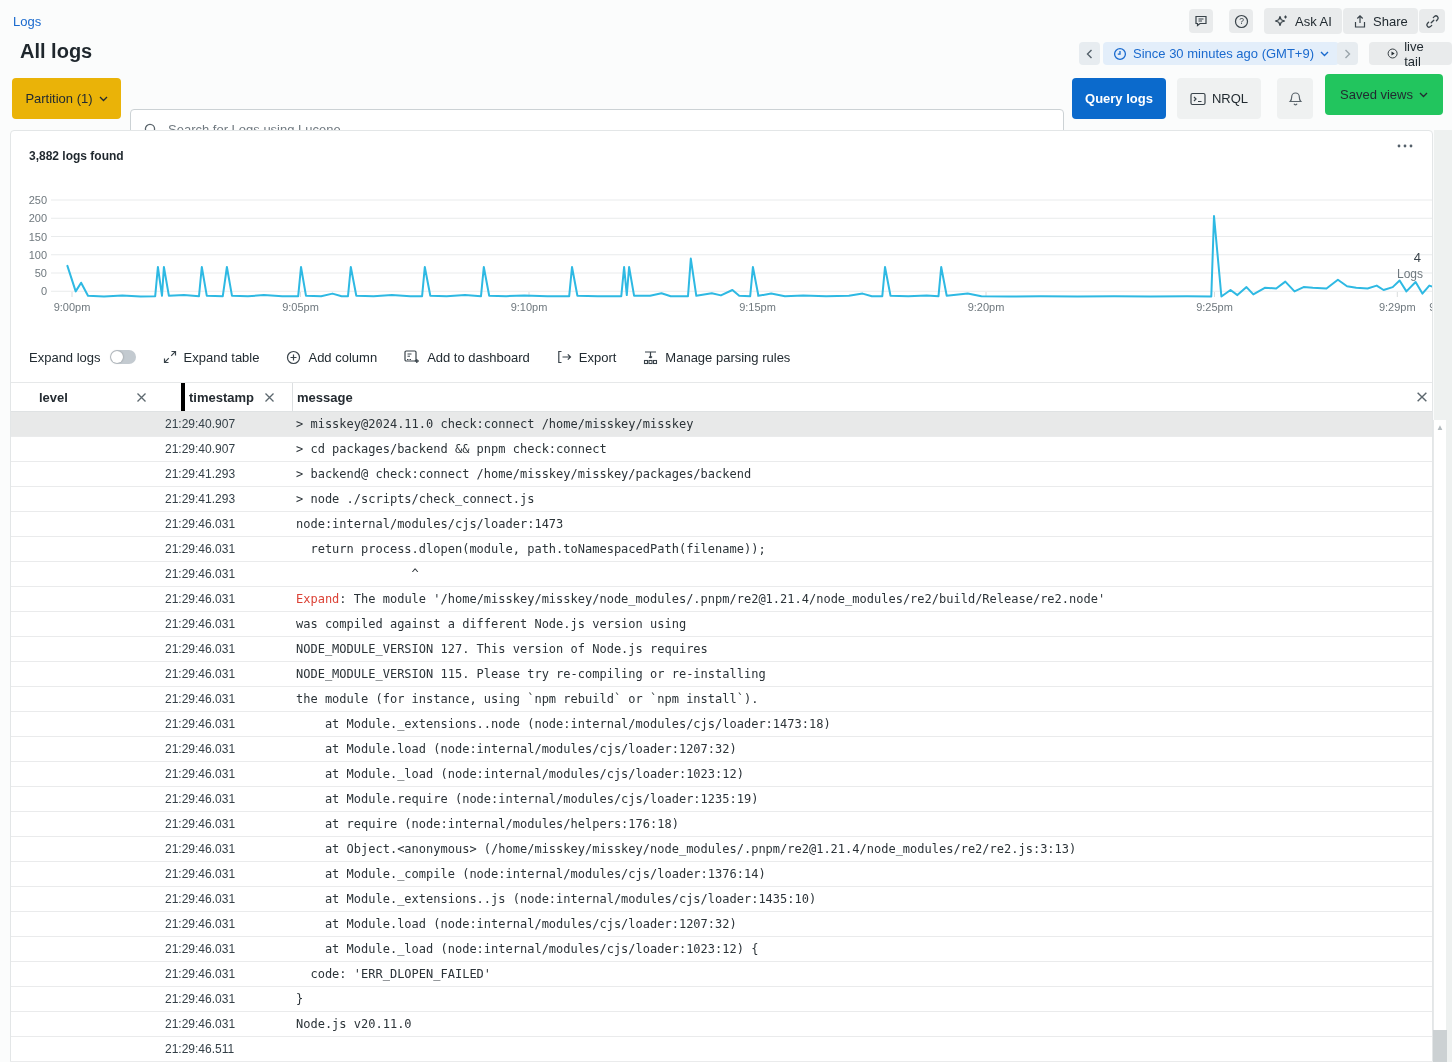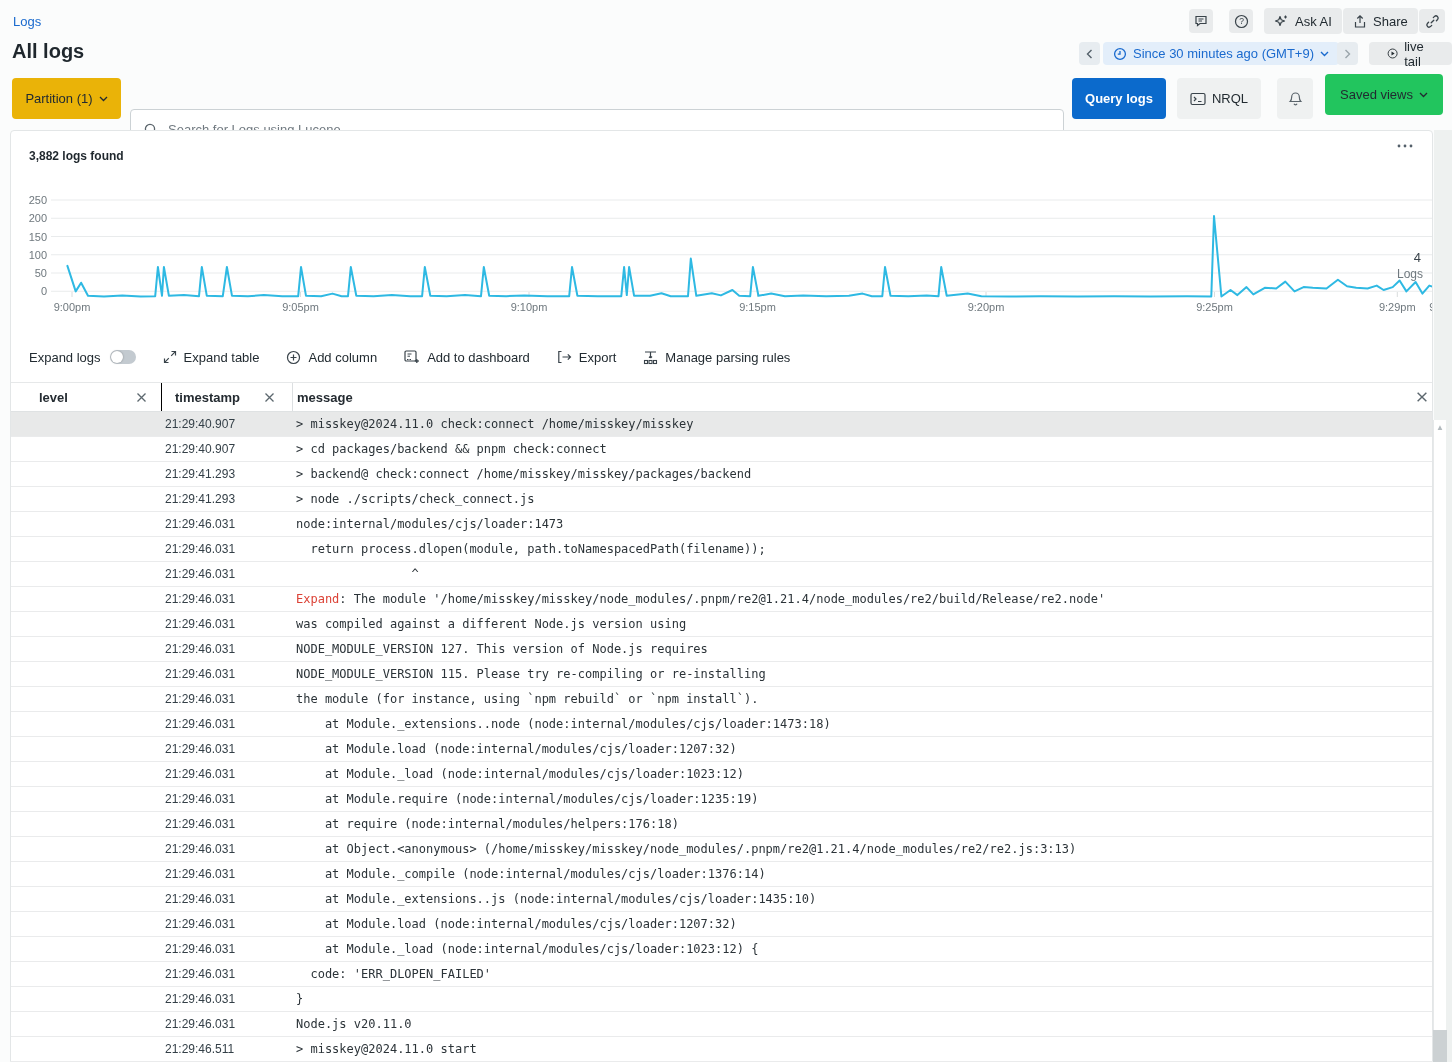--- a/index.html
+++ b/index.html
@@ -1,21 +1,21 @@
 <!DOCTYPE html>
 <html><head>
 <meta charset="utf-8">
 <style>
   * { margin:0; padding:0; box-sizing:border-box; }
   html,body { width:1452px; height:1062px; overflow:hidden; background:#fbfcfc;
     font-family:"Liberation Sans", sans-serif; color:#222b31; }
   .abs { position:absolute; }
   
   #breadcrumb { left:13px; top:14px; font-size:13px; color:#1a6ace; cursor:pointer; }
-  #page-title { left:12px; top:40px; font-size:20px; font-weight:700; color:#1f272d; }
+  #page-title { left:20px; top:40px; font-size:20px; font-weight:700; color:#1f272d; }
   .icon-btn { background:#e9ebec; border-radius:4px; display:flex; align-items:center;
     justify-content:center; gap:6px; font-size:13px; color:#222b31; cursor:pointer; }
   #feedback-btn { left:1189px; top:9px; width:24px; height:24px; }
   #help-btn { left:1229px; top:9px; width:24px; height:24px; }
   #askai-btn { left:1264px; top:8px; height:26px; padding:0 10px; }
   #share-btn { left:1343px; top:8px; height:26px; padding:0 10px; }
   #link-btn { left:1419px; top:9px; width:26px; height:24px; }
   #prev-btn { left:1079px; top:42px; width:21px; height:23px; background:#e7ecf0; }
   #time-btn { left:1103px; top:42px; height:23px; padding:0 10px; background:#e3eefa; color:#1a6ace; }
   #next-btn { left:1337px; top:42px; width:21px; height:23px; background:#e7ecf0; color:#9aa4ab; }
@@ -45,21 +45,21 @@
   #expand-toggle { width:26px; height:14px; border-radius:7px; background:#c3cad0; position:relative; cursor:pointer; }
   #expand-toggle .knob { position:absolute; left:1px; top:1px; width:12px; height:12px;
     border-radius:50%; background:#fff; box-shadow:0 0 2px rgba(0,0,0,.35); }
   
   #table-head { left:0; top:251px; width:1421px; height:30px; border-top:1px solid #e6e8e9;
     border-bottom:1px solid #dfe2e3; display:grid; grid-template-columns:150px 131px 1fr;
     align-items:center; font-size:13px; font-weight:700; color:#242b31; }
   .hcell { display:flex; align-items:center; justify-content:space-between; height:100%; position:relative; }
   .hcell .x { cursor:pointer; display:flex; }
   .hc-level { padding-left:28px; padding-right:14px;align-items:center; }
-  .hc-ts { padding-left:13px; padding-right:17px; border-left:1px solid #000000; }
+  .hc-ts { padding-left:4px; padding-right:17px; border-left:4px solid #000000;margin-left:20px; }
   .hc-msg { padding-left:4px; padding-right:4px; border-left:1px solid #dcdfe1; }
   #log-rows { left:0; top:281px; width:1421px; }
   .lrow { display:grid; grid-template-columns:150px 131px 1fr; height:25px;
     border-bottom:1px solid #eaebec; align-items:center; cursor:pointer; }
   .lrow.sel { background:#e8e9e9; }
   .c-ts { font-size:12px; color:#333f47; padding-left:4px; }
   .c-msg { font-family:"DejaVu Sans Mono", monospace; font-size:12px; color:#2b3338;
     white-space:pre; overflow:hidden; padding-left:4px; }
   .err { color:#dc4236; }
   
@@ -411,21 +411,20 @@
         <div class="c-msg">}</div>
       </div>
       <div class="lrow">
         <div class="c-level"></div>
         <div class="c-ts">21:29:46.031</div>
         <div class="c-msg">Node.js v20.11.0</div>
       </div>
       <div class="lrow">
         <div class="c-level"></div>
         <div class="c-ts">21:29:46.511</div>
-        <div class="c-msg">&gt; misskey@2024.11.0 start</div>
       </div>
     </div>
 </div>
 
 <div class="abs" id="vscroll">
   <div id="vscroll-up">▲</div>
 </div>
 <div class="abs" id="vscroll-thumb"></div>
 
 </body></html>

